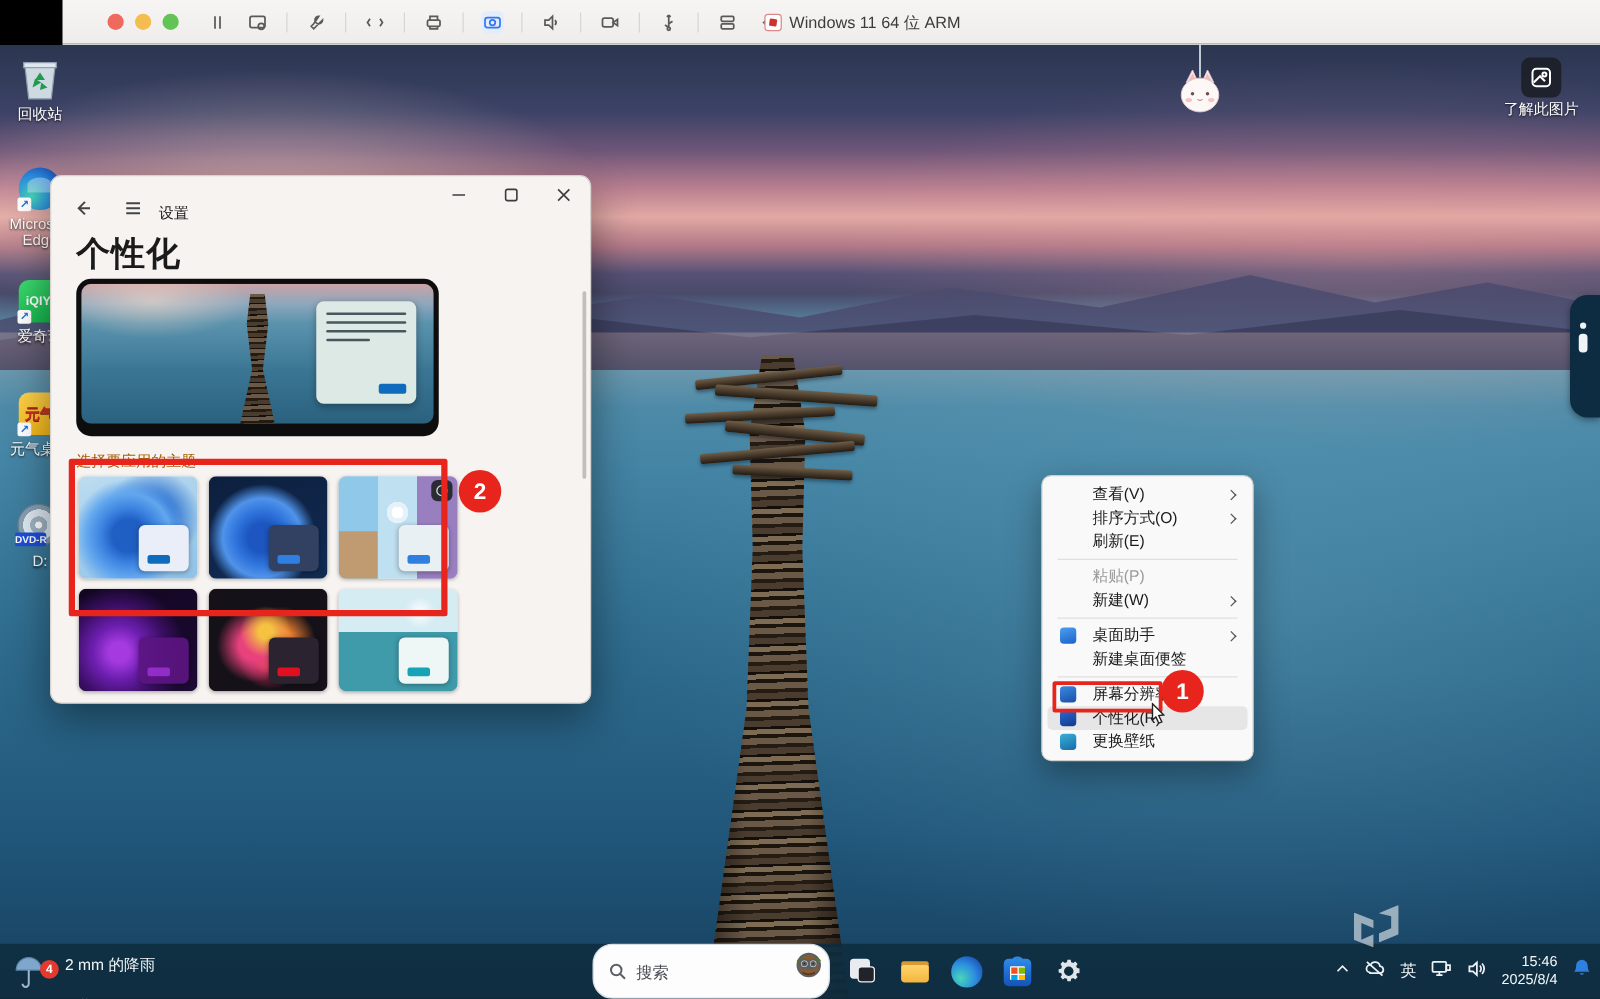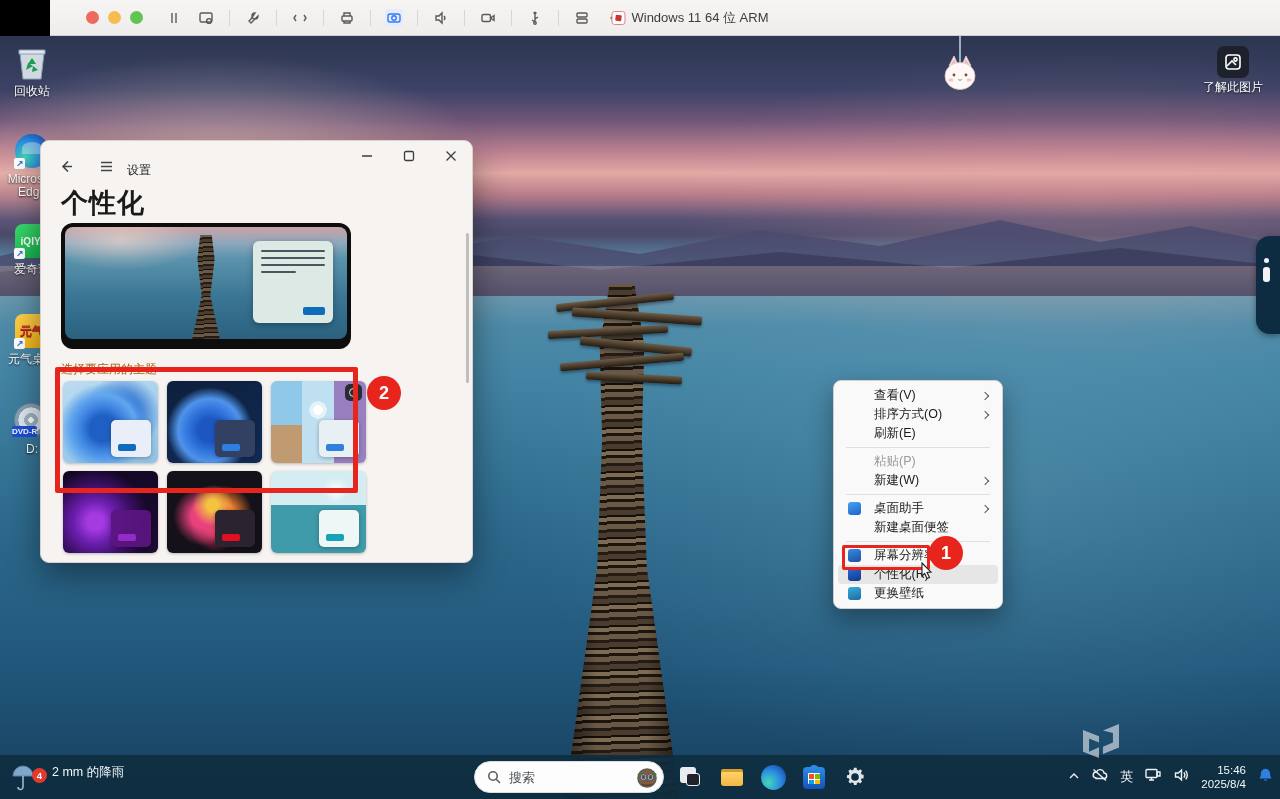--- a/index.html
+++ b/index.html
@@ -183,21 +183,21 @@
   .weather .wico { position:relative; width:26px; height:34px; margin-top:3px; }
   .wbadge { position:absolute; left:22px; top:6px; width:15px; height:15px; border-radius:50%; background:#e23a2e;
     color:#fff; font-size:9.5px; font-weight:bold; display:flex; align-items:center; justify-content:center; z-index:2; }
   .wtext { margin-left:10px; margin-top:5px; }
   .wtext .l1 { font-size:12.5px; color:#f2f6f9; }
   .wtext .l2 { font-size:12px; color:#c2cdd6; margin-top:16px; }
   .tb-center { position:absolute; left:433px; top:0; height:44px; display:flex; align-items:center; gap:13px; }
   .start { width:26px; height:26px; display:grid; grid-template-columns:11px 11px; grid-auto-rows:11px; gap:2px;
     align-content:center; justify-content:center; }
   .start i { background:linear-gradient(180deg,#5cb2f2,#2f7fd8); border-radius:1px; }
-  .searchbox { width:190px; height:32px; background:#fdfdfd; border-radius:16px; border:1px solid #d8dde2;
+  .searchbox { width:190px; height:44px; background:#fdfdfd; border-radius:16px; border:1px solid #d8dde2;
     display:flex; align-items:center; padding:0 4px 0 12px; position:relative; }
   .searchbox svg { stroke:#5a5f66; fill:none; stroke-width:1.6; }
   .searchbox input { border:none; outline:none; background:transparent; font-size:13px; color:#333; width:110px;
     margin-left:8px; font-family:inherit; }
   .searchbox input::placeholder { color:#4a4f55; opacity:1; }
   .owl { position:absolute; right:4px; top:3px; width:24px; height:24px; }
   .tbico { width:28px; height:28px; display:flex; align-items:center; justify-content:center; position:relative; }
   .taskview .b { position:absolute; left:3px; top:4px; width:16px; height:16px; background:#e8ecf0; border-radius:3px; }
   .taskview .f { position:absolute; left:9px; top:10px; width:14px; height:13px; background:#20242a; border-radius:3px;
     border:1px solid #f0f0f0; }

